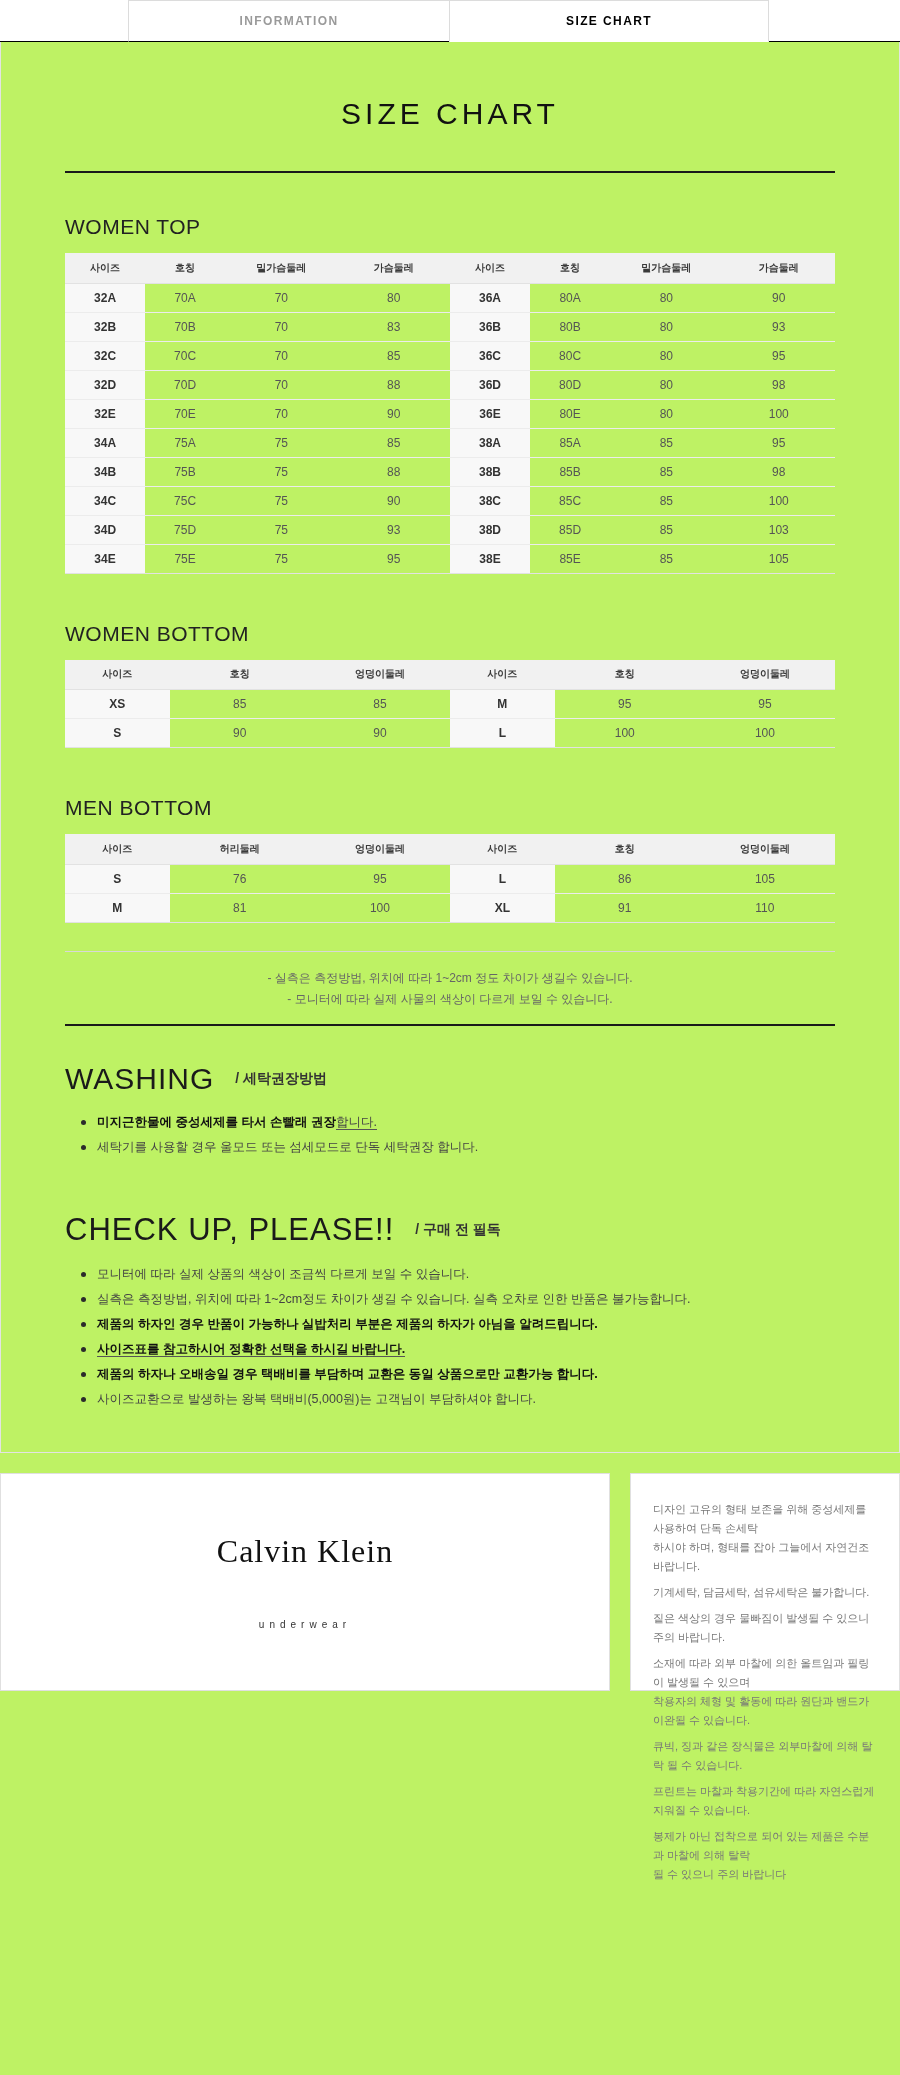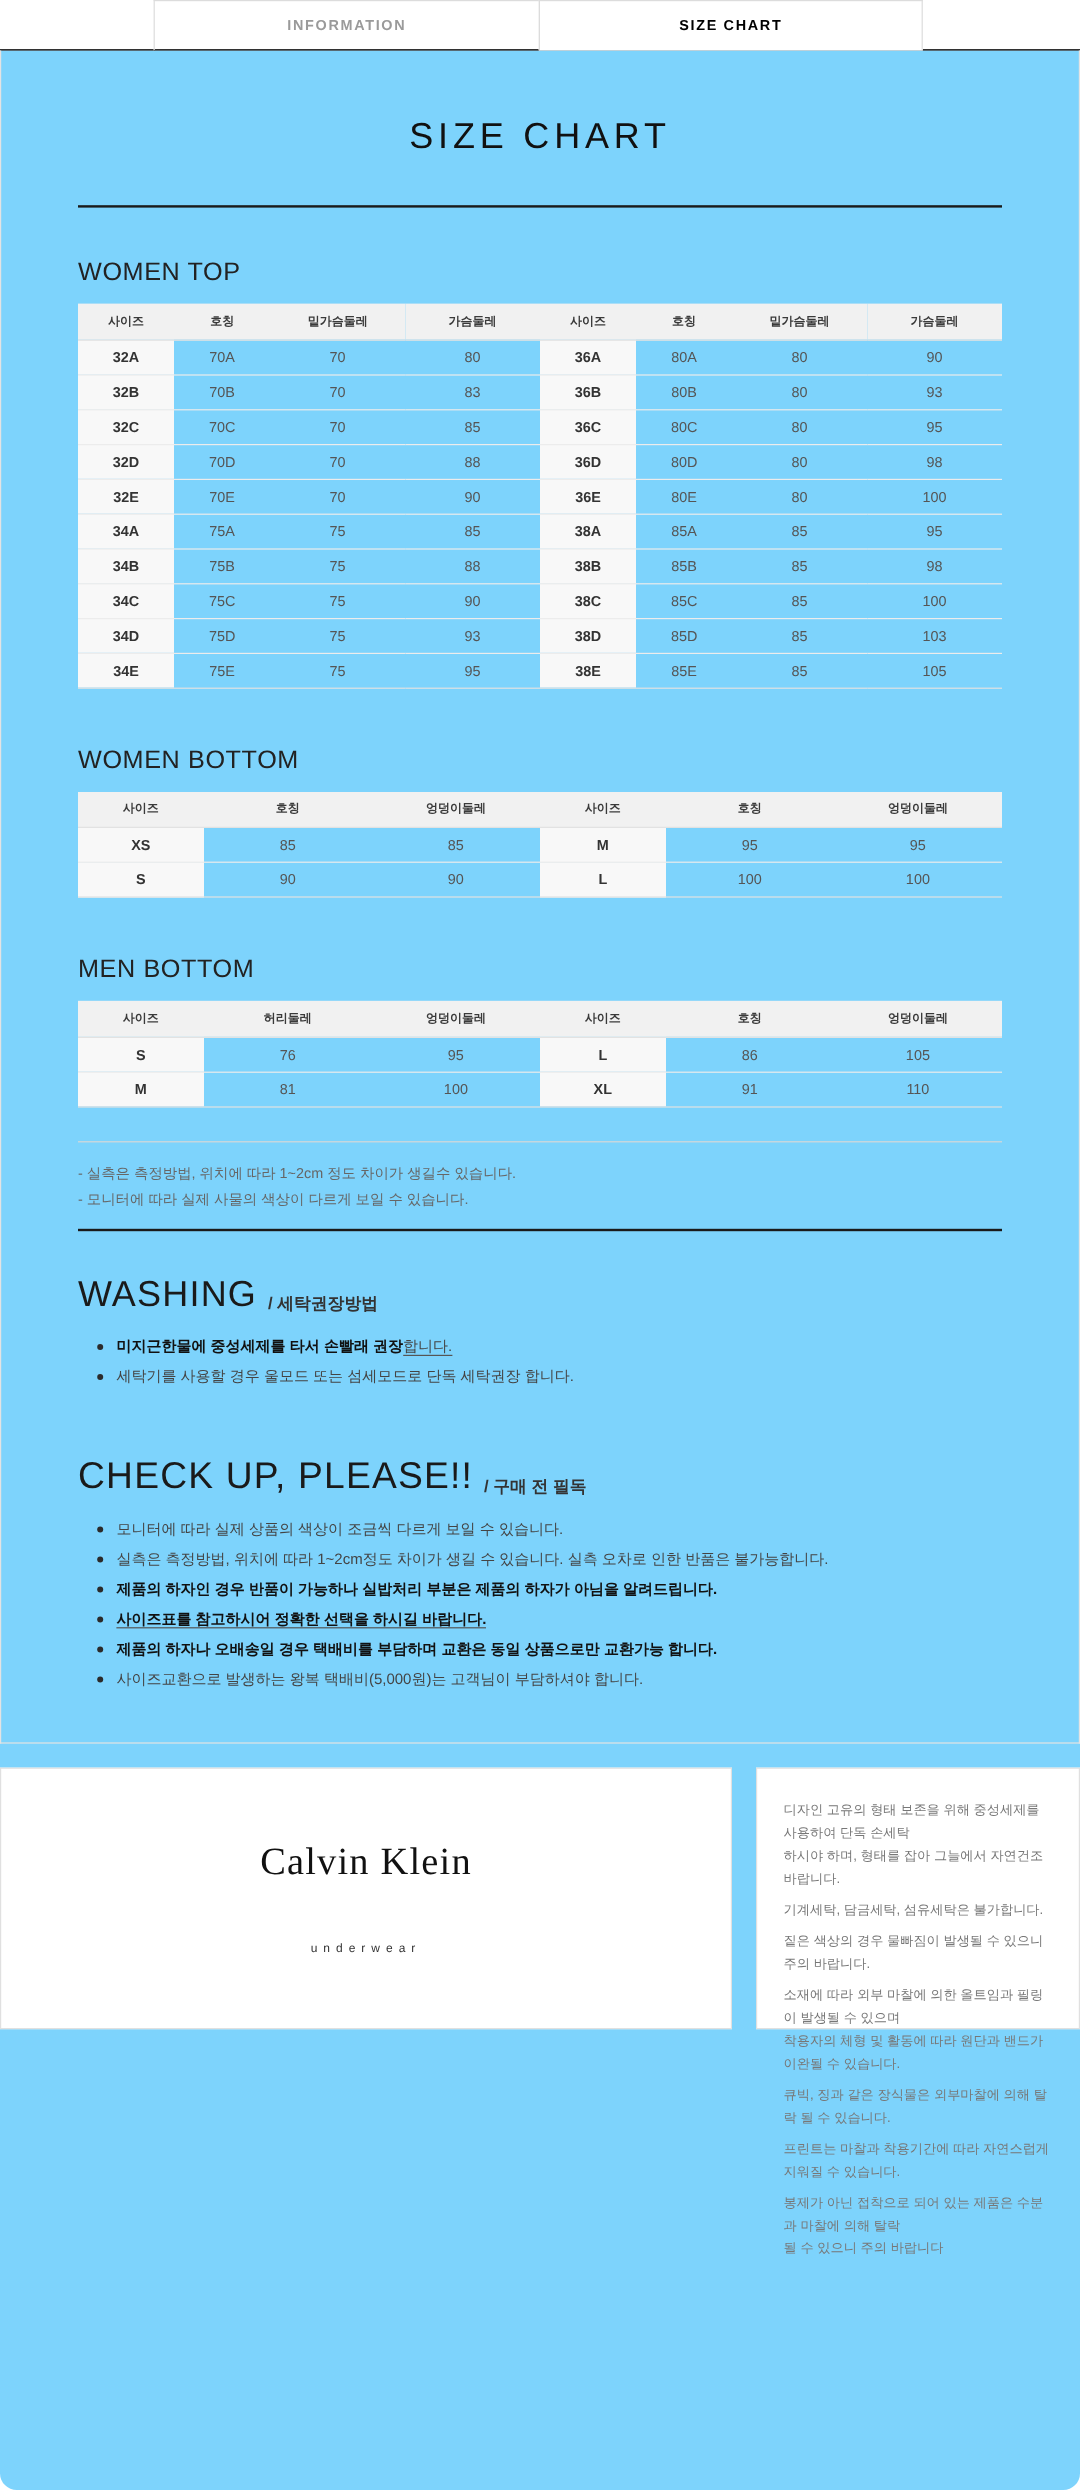--- a/index.html
+++ b/index.html
@@ -6,22 +6,21 @@
   html, body {
     margin: 0; padding: 0;
     background: #ffffff;
     font-family: "Liberation Sans", sans-serif;
   }
   .page {
     width: 900px;
     min-height: 2075px;
     margin: 0 auto;
     position: relative;
-    background: #7dd3fc;
-    border-radius: 14px;
+    background: #bef264;
   }
 
   
   .tabs {
     display: flex;
     width: 900px;
     height: 42px;
     border-bottom: 1px solid #000;
   }
   .tab {
@@ -126,27 +125,28 @@
   table.two-col col.t-size { width: 13.6%; }
   table.two-col col.t-a { width: 18.2%; }
   table.two-col col.t-b { width: 18.2%; }
 
   
   .notes {
     font-size: 12px;
     color: #666;
     line-height: 21px;
     padding-bottom: 14px;
+    text-align: center;
   }
 
   
   .block-head {
     display: flex;
-    align-items: flex-end;
-    gap: 9px;
+    align-items: center;
+    gap: 21px;
     margin: 0 0 14px 0;
   }
   .block-head .en {
     font-size: 30px;
     letter-spacing: 1px;
     font-weight: 400;
     color: #1a1a1a;
   }
   .block-head .ko {
     font-size: 14px;

